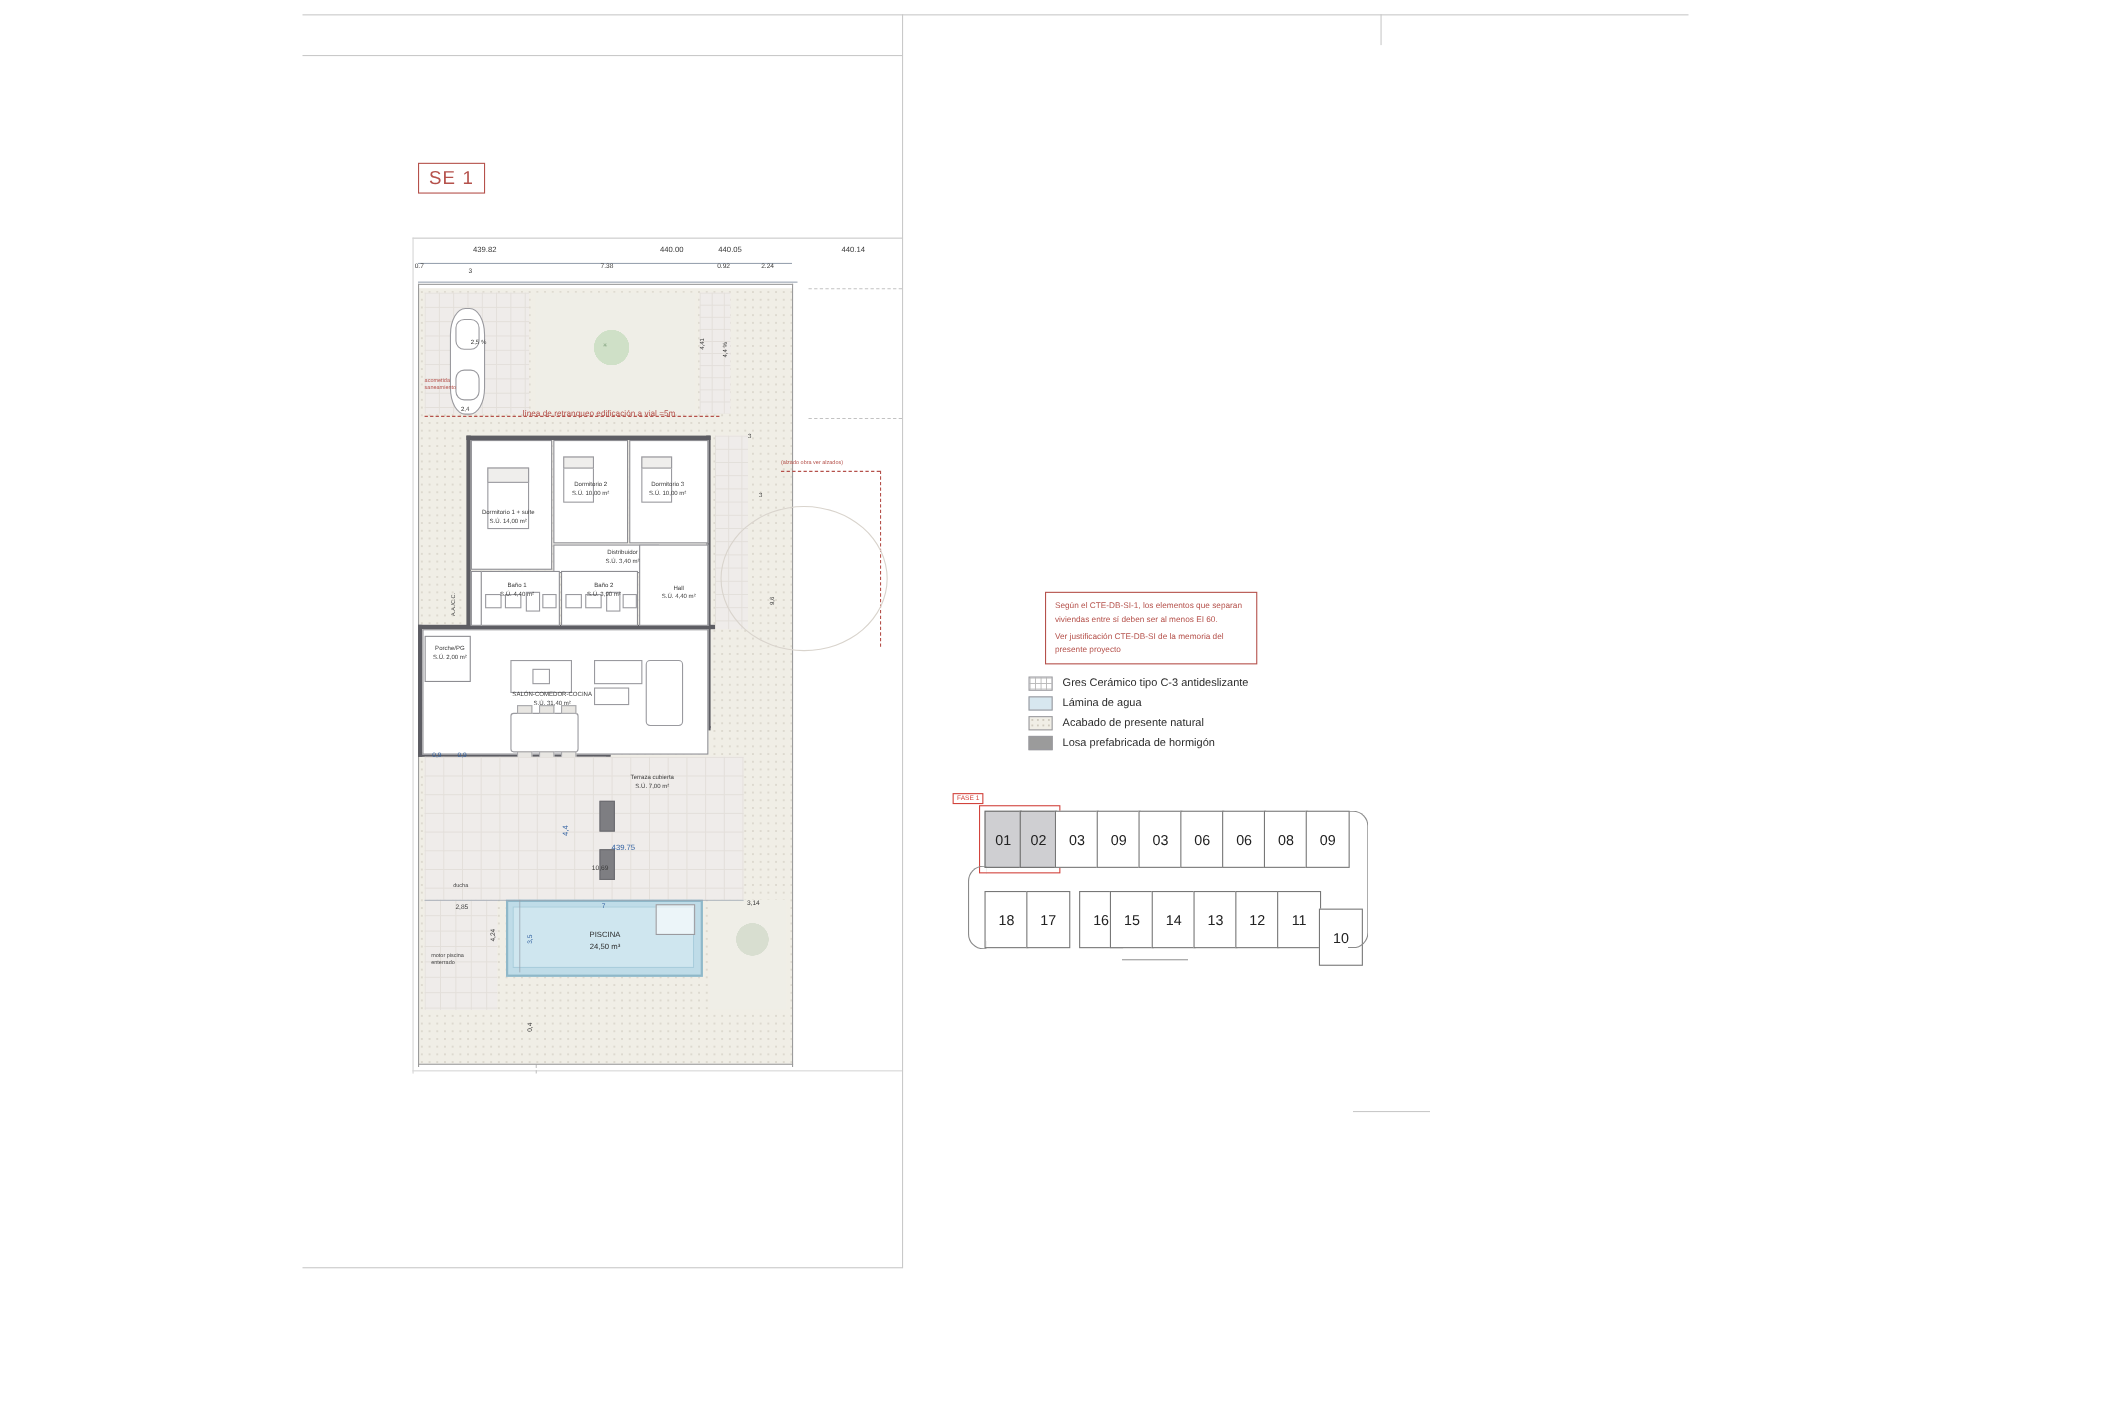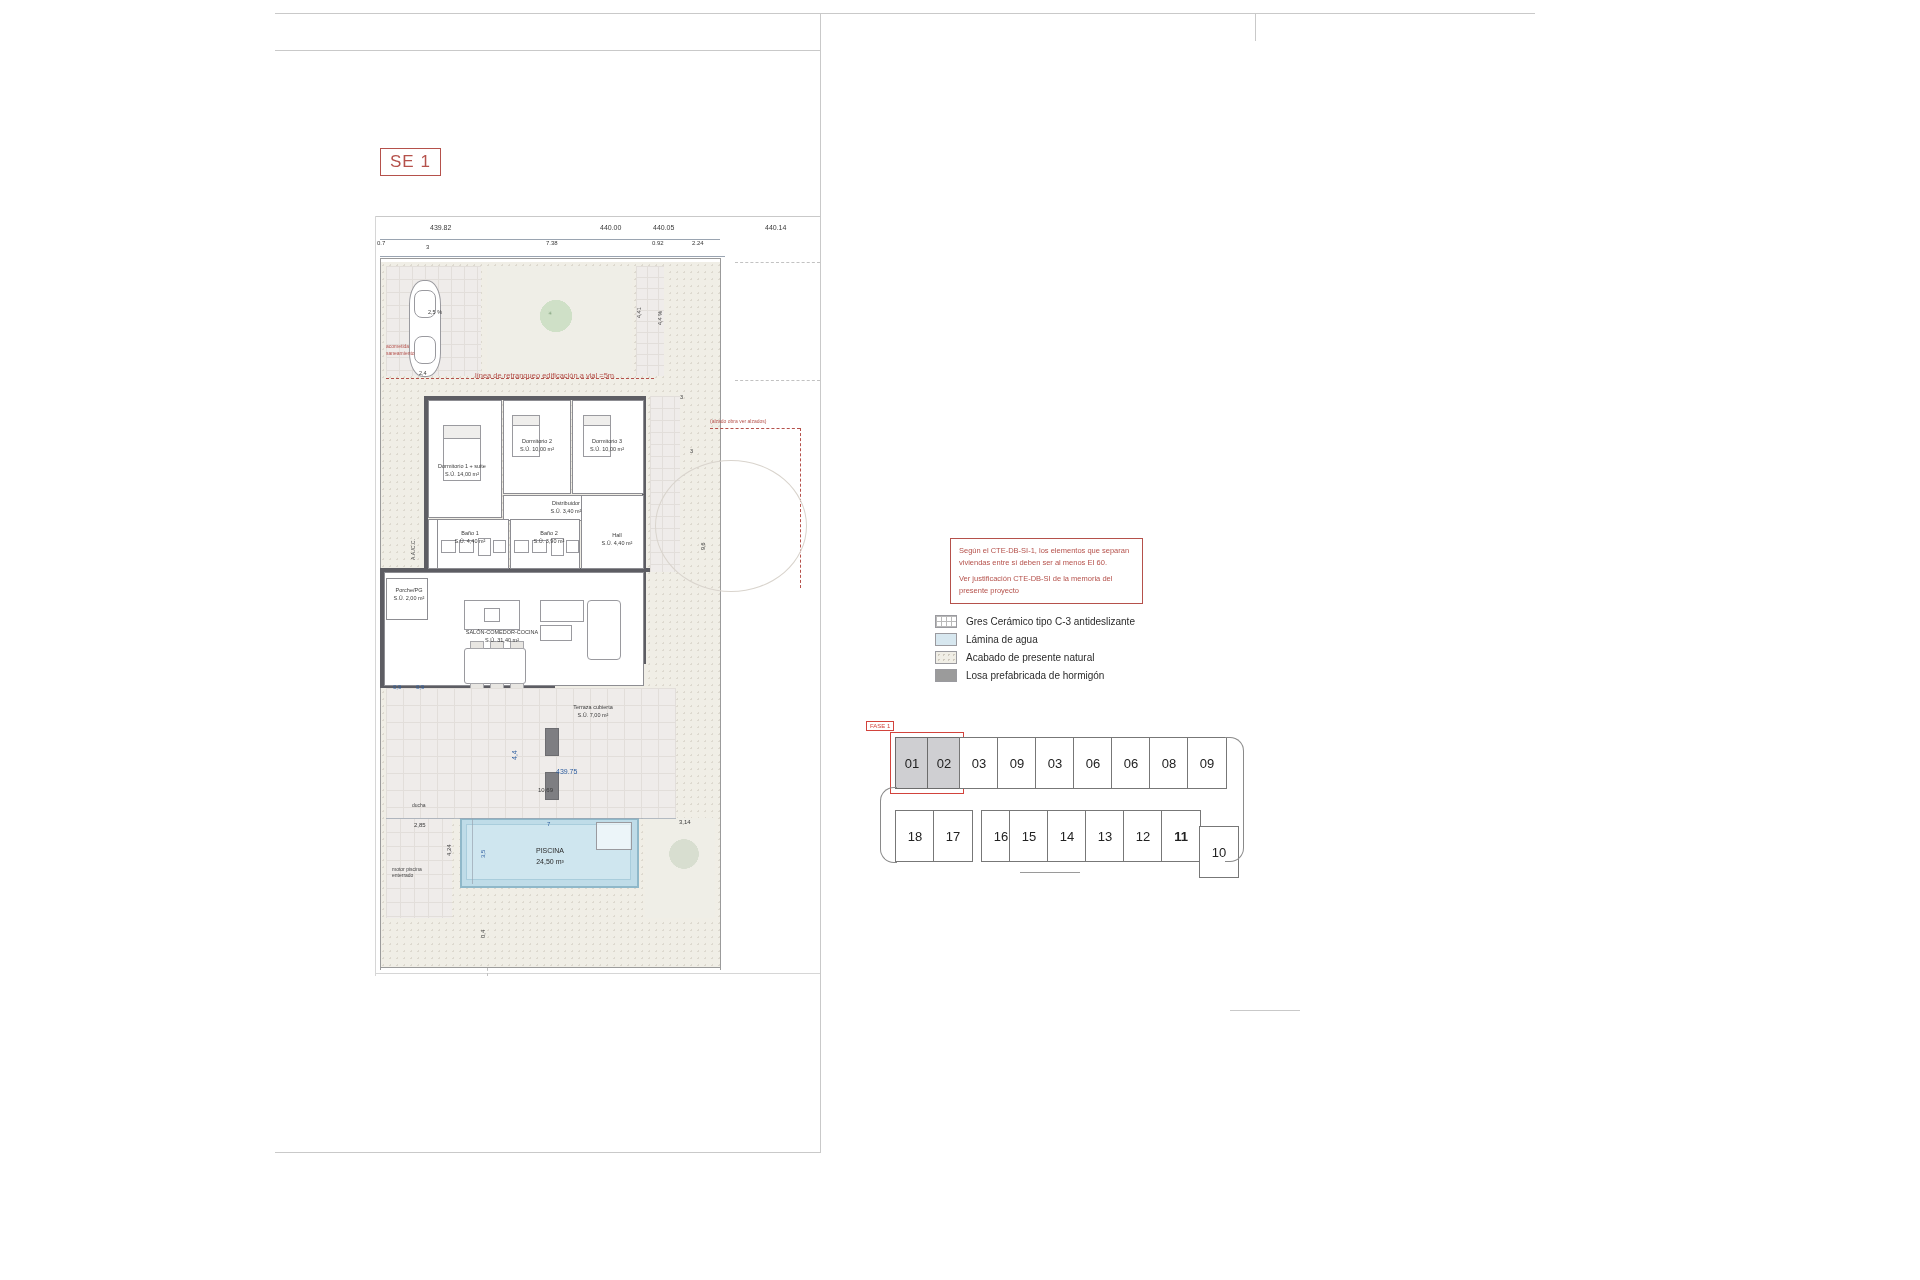--- a/index.html
+++ b/index.html
@@ -301,21 +301,21 @@
     <div class="key-plot" style="left:279px;top:7px;width:38px;height:50px;">08</div>
     <div class="key-plot" style="left:317px;top:7px;width:38px;height:50px;">09</div>
 
     <div class="key-plot" style="left:25px;top:80px;width:38px;height:50px;">18</div>
     <div class="key-plot" style="left:63px;top:80px;width:38px;height:50px;">17</div>
     <div class="key-plot" style="left:101px;top:80px;width:38px;height:50px;margin-left:10px;">16</div>
     <div class="key-plot" style="left:139px;top:80px;width:38px;height:50px;">15</div>
     <div class="key-plot" style="left:177px;top:80px;width:38px;height:50px;">14</div>
     <div class="key-plot" style="left:215px;top:80px;width:38px;height:50px;">13</div>
     <div class="key-plot" style="left:253px;top:80px;width:38px;height:50px;">12</div>
-    <div class="key-plot" style="left:291px;top:80px;width:38px;height:50px;font-weight:bold;">11</div>
+    <div class="key-plot" style="left:291px;top:80px;width:38px;height:50px;">11</div>
     <div class="key-plot" style="left:329px;top:96px;width:38px;height:50px;">10</div>
 
     <div class="key-outline" style="left:355px;top:7px;width:18px;height:123px;border-left:none;border-radius:0 14px 14px 0;"></div>
     <div class="key-outline" style="left:10px;top:57px;width:16px;height:74px;border-right:none;border-radius:14px 0 0 14px;"></div>
     <div class="hline" style="left:150px;top:142px;width:60px;background:#9a9a9a;"></div>
   </div>
 
 </div>
 
 </body></html>

